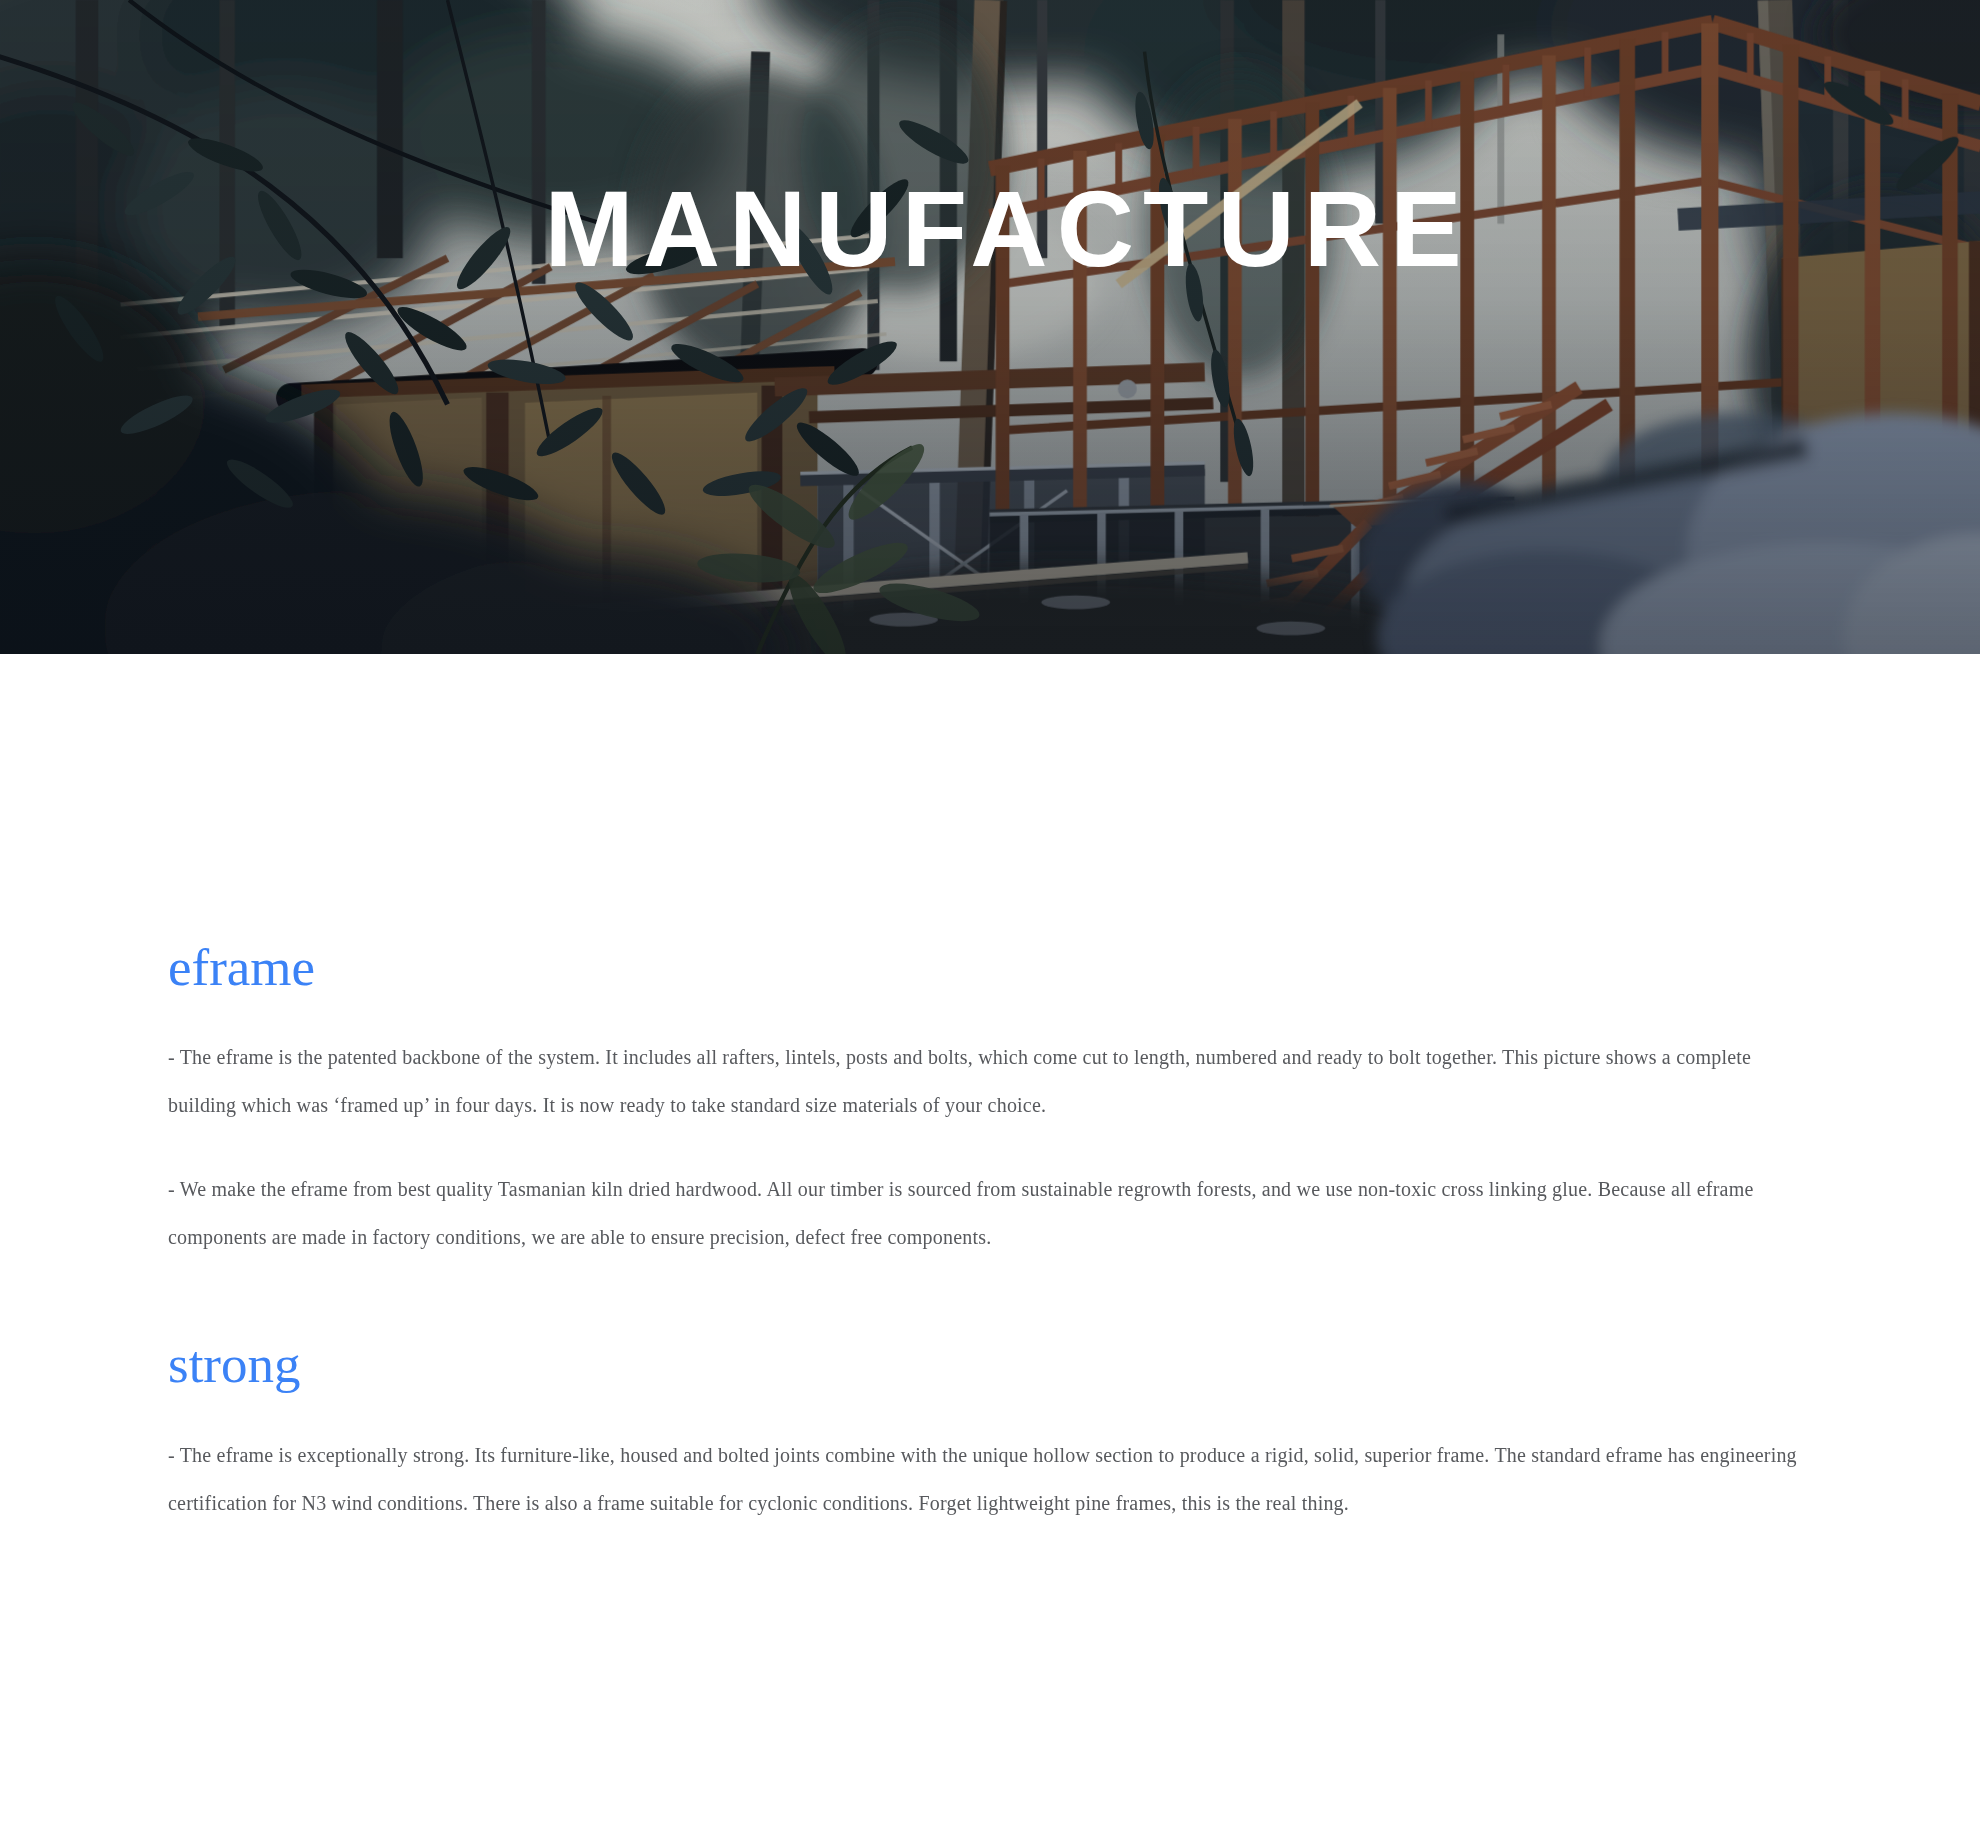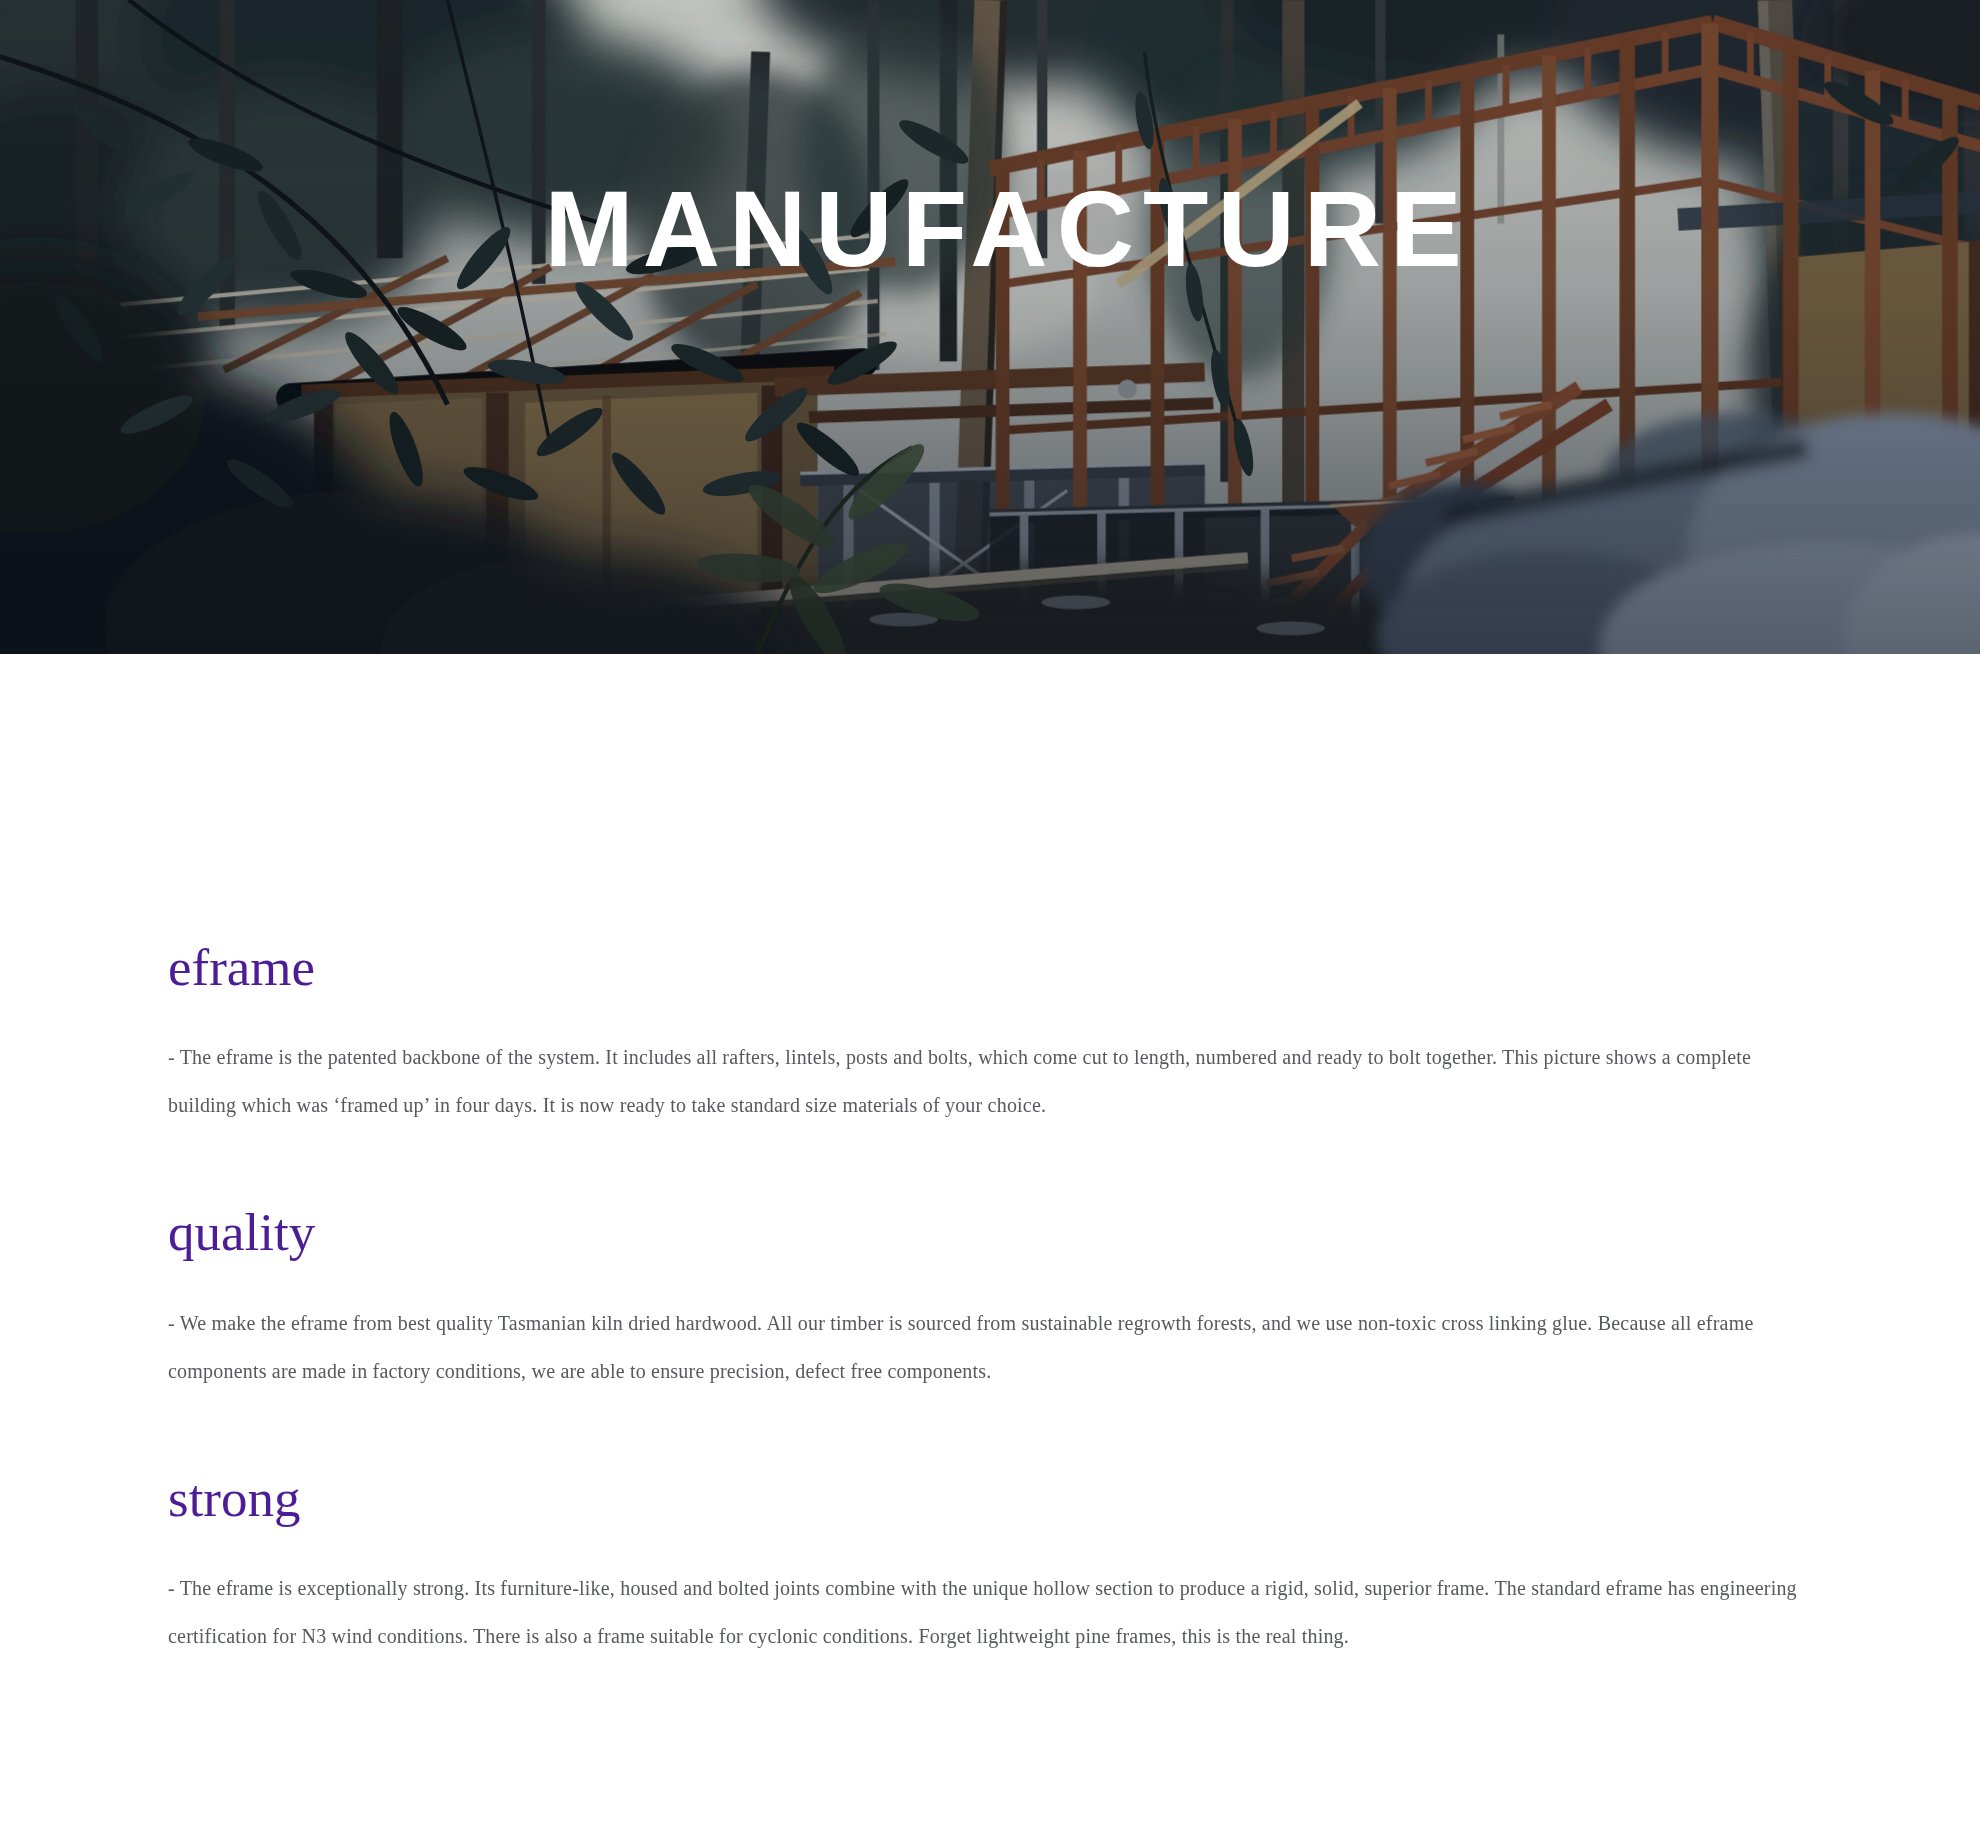--- a/index.html
+++ b/index.html
@@ -39,21 +39,21 @@
   .content {
     padding: 284px 168px 0 168px;
     width: 1645px;
     box-sizing: content-box;
   }
   .block h2 {
     font-family: "Liberation Serif", serif;
     font-weight: 400;
     font-size: 53px;
     line-height: 1.12;
-    color: #4c1d95;
+    color: #3b82f6;
     margin: 74px 0 0 0;
   }
   .block:first-child h2 { margin-top: 0; }
   .block p {
     font-family: "Liberation Serif", serif;
     font-size: 20px;
     line-height: 48px;
     letter-spacing: 0.2px;
     color: #57595d;
     margin: 36px 0 0 0;
@@ -325,21 +325,20 @@
 
   <h1 class="hero-title">MANUFACTURE</h1>
 </header>
 
 <main class="content">
   <section class="block">
     <h2>eframe</h2>
     <p>- The eframe is the patented backbone of the system. It includes all rafters, lintels, posts and bolts, which come cut to length, numbered and ready to bolt together. This picture shows a complete building which was ‘framed up’ in four days. It is now ready to take standard size materials of your choice.</p>
   </section>
   <section class="block">
-    <h2>quality</h2>
     <p>- We make the eframe from best quality Tasmanian kiln dried hardwood. All our timber is sourced from sustainable regrowth forests, and we use non-toxic cross linking glue. Because all eframe components are made in factory conditions, we are able to ensure precision, defect free components.</p>
   </section>
   <section class="block">
     <h2>strong</h2>
     <p>- The eframe is exceptionally strong. Its furniture-like, housed and bolted joints combine with the unique hollow section to produce a rigid, solid, superior frame. The standard eframe has engineering certification for N3 wind conditions. There is also a frame suitable for cyclonic conditions. Forget lightweight pine frames, this is the real thing.</p>
   </section>
 </main>
 
 
 </body></html>

